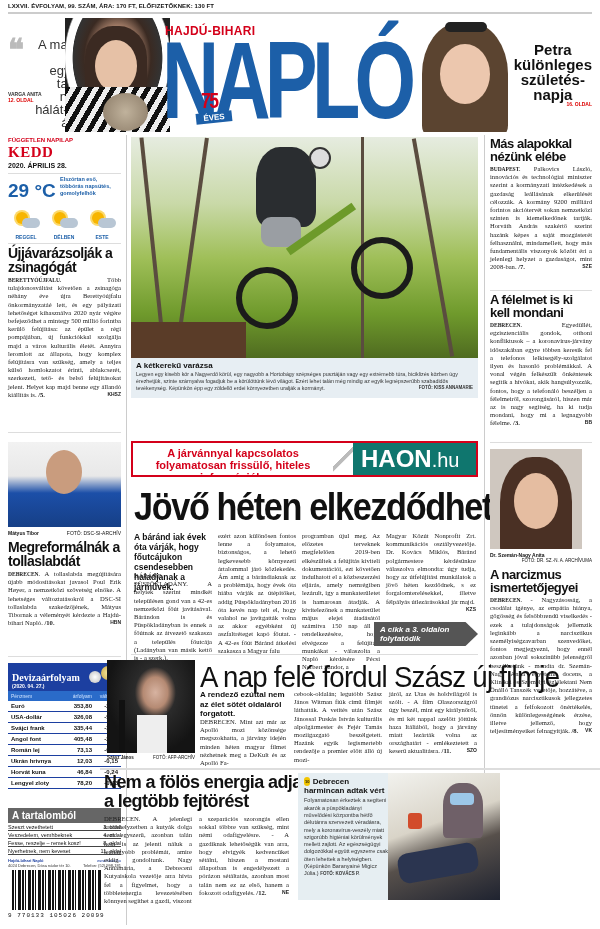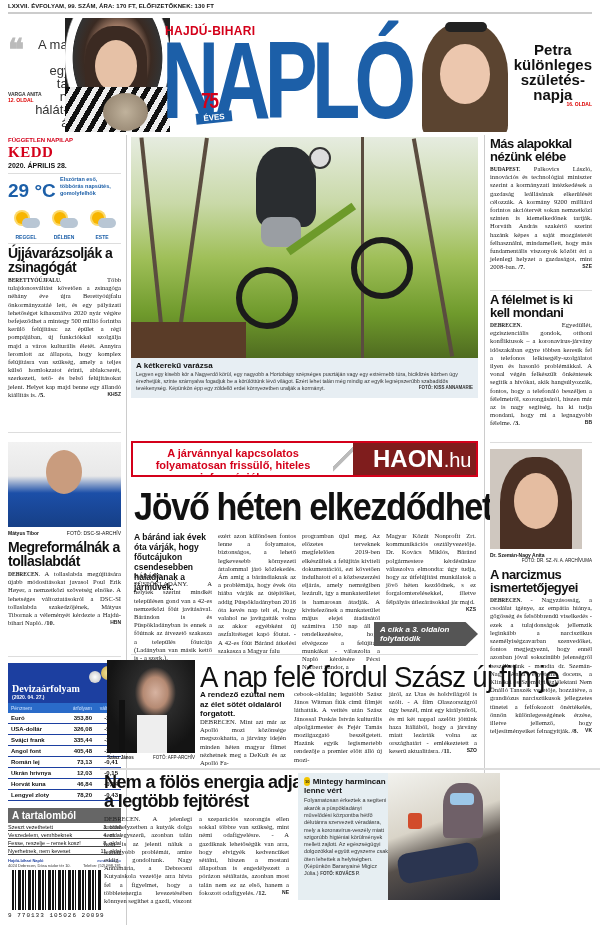--- a/index.html
+++ b/index.html
@@ -53,21 +53,21 @@
 .hero .wheel{position:absolute;width:62px;height:62px;border-radius:50%;border:6px solid #1b1b1b}
 .hero .frame{position:absolute;left:150px;top:88px;width:80px;height:8px;background:#6d9a2a;transform:rotate(-35deg)}
 .hero .ramp{position:absolute;left:0;top:185px;width:115px;height:36px;background:#5a3c28}
 .caption-box{left:131px;top:358px;width:347px;height:40px;background:#e7eef3;padding:3px 5px}
 .caption-title{font:bold 8px "Liberation Sans",sans-serif}
 .caption-text{font:5.3px "Liberation Sans",sans-serif;color:#333;line-height:7px;margin-top:1px}
 .credit{font:bold 4.5px "Liberation Sans",sans-serif}
 .haon{left:131px;top:441px;width:347px;height:36px;border:2px solid #d4001a;display:flex;overflow:hidden}
 .haon .txt{flex:0 0 200px;color:#d4001a;font:bold 11px "Liberation Sans",sans-serif;text-align:center;line-height:12px;padding-top:4px}
 .haon .chev{flex:0 0 20px;background:linear-gradient(135deg,#fff 45%,#bbb 46%,#bbb 55%,#fff 56%)}
-.haon .logo{flex:1;background:#7f1d1d;color:#fff;font:bold 24px "Liberation Sans",sans-serif;line-height:32px;padding-left:20px}
+.haon .logo{flex:1;background:#0f766e;color:#fff;font:bold 24px "Liberation Sans",sans-serif;line-height:32px;padding-left:8px}
 .haon .logo small{font:20px "Liberation Sans",sans-serif}
 .main-head{left:134px;top:486px;font:bold 38px "Liberation Sans",sans-serif;letter-spacing:-1.5px;color:#111;transform:scaleX(0.9);transform-origin:left top;white-space:nowrap}
 .lead{left:134px;top:532px;width:86px;font:bold 8.5px "Liberation Sans",sans-serif;line-height:10px}
 .col{position:absolute}
 .continue{left:374px;top:622px;width:104px;height:24px;background:#555;color:#fff;font:italic bold 8px "Liberation Sans",sans-serif;padding:3px 6px;line-height:9px;clip-path:polygon(0 0,88% 0,100% 50%,88% 100%,0 100%)}
 .sasz-photo{left:107px;top:660px;width:88px;height:93px;background:radial-gradient(ellipse at 55% 35%,#d7b3a1 0%,#b58a73 18%,#2b2b2b 30%,#141414 70%);overflow:hidden}
 .sasz-photo .shirt{position:absolute;left:30px;top:55px;width:30px;height:40px;background:#eee}
 .sasz-photo .mic{position:absolute;left:12px;top:40px;width:6px;height:52px;background:#111}
 .film-head{left:200px;top:660px;font:30px "Liberation Sans",sans-serif;letter-spacing:-0.8px;transform:scaleX(0.92);transform-origin:left top;white-space:nowrap}
 .film-lead{left:200px;top:690px;width:88px;font:bold 8px "Liberation Sans",sans-serif;line-height:9.5px}
@@ -75,21 +75,21 @@
 .blood{left:298px;top:773px;width:180px;height:127px;background:#e6eef2}
 .blood-photo{left:388px;top:773px;width:112px;height:127px;background:linear-gradient(160deg,#f2f2ee 0%,#d9d4c8 40%,#57504b 60%,#1f2330 100%);overflow:hidden}
 .blood-photo .person{position:absolute;left:55px;top:10px;width:40px;height:55px;background:#6f6068;border-radius:40% 40% 10% 10%}
 .blood-photo .mask{position:absolute;left:62px;top:20px;width:24px;height:12px;background:#9cc7e8;border-radius:4px}
 .blood-photo .legs{position:absolute;left:10px;top:75px;width:80px;height:30px;background:#2b3550;border-radius:10px;transform:rotate(-10deg)}
 .blood-photo .plant{position:absolute;left:20px;top:40px;width:14px;height:16px;background:#d24c2b;border-radius:3px}
 .right-col-photo{left:490px;top:449px;width:92px;height:100px;overflow:hidden;background:#cfc7bf}
 .right-col-photo .hair{position:absolute;left:10px;top:8px;width:72px;height:100px;background:#4a3024;border-radius:45% 45% 10% 10%}
 .right-col-photo .face{position:absolute;left:24px;top:24px;width:44px;height:56px;background:#e5bda1;border-radius:50%}
 .fx-box{left:8px;top:663px;width:113px}
-.fx-head{background:#1c3fa0;color:#fff;padding:20px 4px;height:28px;position:relative}
+.fx-head{background:#1c3fa0;color:#fff;padding:9px 4px;height:28px;position:relative}
 .fx-head .t{font:bold 10px "Liberation Serif",serif}
 .fx-head .d{font:bold 5px "Liberation Sans",sans-serif}
 .fx-head .coin{position:absolute;right:6px;top:3px;width:14px;height:14px;border-radius:50%;background:radial-gradient(circle,#f5e6a0,#c8a640)}
 .fx-head .coin2{position:absolute;right:20px;top:8px;width:12px;height:12px;border-radius:50%;background:radial-gradient(circle,#fff,#bbb)}
 .fx-cols{display:flex;background:#2a6bc9;color:#cfe3ff;font:5px "Liberation Sans",sans-serif;padding:2px 3px}
 .fx-row{display:flex;font:bold 6px "Liberation Sans",sans-serif;padding:2px 3px;border-bottom:1.5px solid #1c3fa0;height:11px;align-items:center}
 .fx-row .n{flex:0 0 45px}
 .fx-row .r{flex:0 0 36px;text-align:right}
 .fx-row .c{flex:1;text-align:right}
 .toc{left:8px;top:808px;width:113px}
@@ -348,21 +348,21 @@
 <div class="col body-text" style="left:199px;top:815px;width:90px">
   <span>a szeparációs szorongás ellen sokkal többre van szükség, mint némi odafigyelésre. - A gazdiknak lehetőségük van arra, hogy elvigyék kedvencüket sétálni, hiszen a mostani állapotban is engedélyezett a pórázon sétáltatás, azonban most talán nem ez az első, hanem a fokozott odafigyelés.</span>
   <span class="ref">/12.</span>
   <span class="sig">NE</span>
 </div>
 
 <div class="abs blood">
   <div style="position:absolute;left:6px;top:4px;width:86px">
     <div style="font:bold 8px 'Liberation Sans',sans-serif;line-height:9px">
       <span style="display:inline-block;background:#f2c500;border-radius:3px;font-size:4px;padding:0 1px;vertical-align:middle">10</span>
-      <span>Mintegy harmincan lenne vért</span>
+      <span>Debrecen harmincan adtak vért</span>
     </div>
     <div style="font:5.5px 'Liberation Sans',sans-serif;line-height:7.3px;color:#333;margin-top:2px">
       <span>Folyamatosan érkeztek a segíteni akarók a püspökladányi művelődési központba hétfő délutánra szervezett véradásra, mely a koronavírus-veszély miatt szigorúbb higiéniai körülmények mellett zajlott. Az egészségügyi dolgozókkal együtt egyszerre csak öten lehettek a helyiségben. (Képünkön Baranyainé Migicz Júlia.)</span>
       <span class="credit">FOTÓ: KOVÁCS P.</span>
     </div>
   </div>
 </div>
 <div class="abs blood-photo">
   <div class="plant"></div>
     <div class="person"></div>

